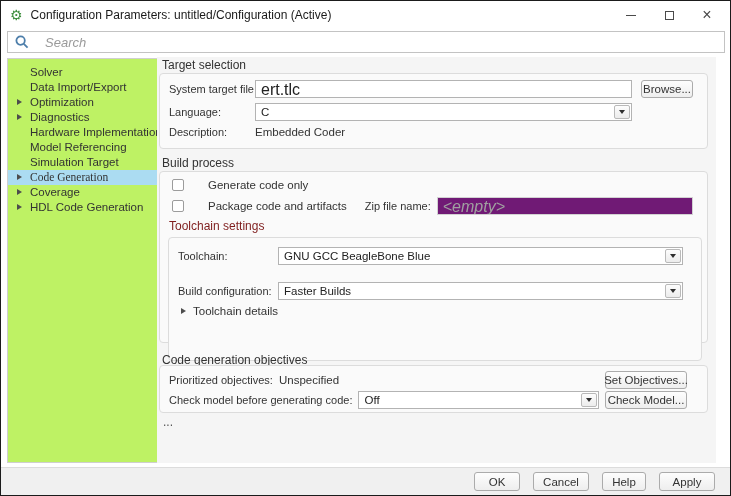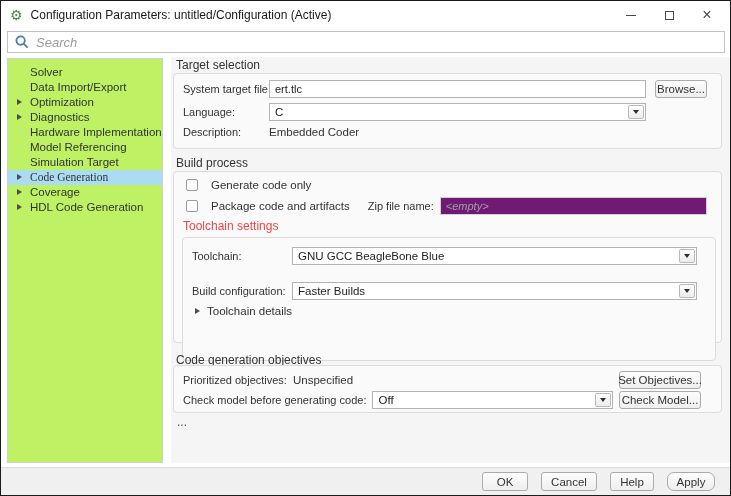--- a/index.html
+++ b/index.html
@@ -15,55 +15,55 @@
   .app-icon { margin-left:9px; font-size:14px; line-height:1; }
   .title-text { margin-left:8px; font-size:12px; color:#1a1a1a; white-space:nowrap; }
   .win-controls { margin-left:auto; display:flex; height:100%; align-items:stretch; }
   .win-btn { width:38px; display:flex; align-items:center; justify-content:center; }
   .win-btn:last-child { margin-right:4px; }
   .min-glyph { width:10px; height:1px; background:#4a4a4a; }
   .max-glyph { width:9px; height:9px; border:1px solid #4a4a4a; background:transparent; }
   .close-glyph { font-size:16px; color:#4a4a4a; line-height:1; }
   
   .searchbar { position:absolute; top:30px; left:6px; width:718px; height:22px; border:1px solid #c3c3c3; background:#fff; display:flex; align-items:center; padding:0 7px; }
-  .search-placeholder { font-style:italic; color:#9a9a9a; font-size:13px; margin-left:7px; }
+  .search-placeholder { font-style:italic; color:#9a9a9a; font-size:13px; margin-left:16px; }
   
   .sidebar { position:absolute; top:57px; left:6px; width:156px; height:405px; background:#bef264; border:1px solid #cfcfcf; padding-top:6px; }
   .tree-item { position:relative; height:15px; line-height:15px; padding-left:22px; font-size:11.5px; color:#333; white-space:nowrap; cursor:default; }
   .tree-item.selected { background:#abdcf2;font-family:Liberation Serif, serif; }
   .tree-arrow { position:absolute; left:9px; top:4px; width:0; height:0; border-top:3.5px solid transparent; border-bottom:3.5px solid transparent; border-left:5px solid #4d4d4d; }
   
-  .main { position:absolute; top:56px; left:170px; width:559px; height:406px; background:#f5f5f5; }
+  .main { position:absolute; top:56px; left:156px; width:559px; height:406px; background:#f5f5f5; }
   .section-heading { position:absolute; left:5px; font-size:12px; color:#333; }
   .groupbox { position:absolute; left:2px; width:549px; border:1px solid #dcdcdc; border-radius:4px; background:#fafafa; }
   #box-target { top:16px; height:76px; padding:6px 14px 0 9px; }
   #box-build  { top:114px; height:172px; padding:5px 14px 0 12px; }
   #box-objectives { top:308px; height:48px; padding:5px 20px 0 9px; }
   .frow { display:flex; align-items:center; }
   .flabel { flex:none; font-size:11px; color:#333; white-space:nowrap; }
   .lbl-col { width:86px; }
-  .text-input { height:18px; border:1px solid #b3b3b3; background:#fff; font-size:11px; color:#222; padding:0 5px; display:flex; align-items:center; overflow:hidden; white-space:nowrap; }
+  .text-input { height:18px; border:1px solid #b3b3b3; background:#fff; font-size:16px; color:#222; padding:0 5px; display:flex; overflow:hidden; white-space:nowrap; }
   .text-input.disabled { background:#701a75; border-color:#d2d2d2; color:#a0a0a0; font-style:italic; }
   .dropdown { position:relative; height:18px; border:1px solid #b3b3b3; background:#fff; display:flex; align-items:center; padding:0 22px 0 5px; font-size:11.5px; color:#222; overflow:hidden; white-space:nowrap; }
   .dd-btn { position:absolute; right:1px; top:1px; width:16px; height:14px; background:linear-gradient(#fdfdfd,#ececec); border:1px solid #b9b9b9; border-radius:2px; display:flex; align-items:center; justify-content:center; }
   .dd-arrow { width:0; height:0; border-left:3.5px solid transparent; border-right:3.5px solid transparent; border-top:4px solid #2e2e2e; }
   .btn { height:18px; background:linear-gradient(#fdfdfd,#eeeeee); border:1px solid #ababab; border-radius:3px; font-size:11.5px; color:#333; display:flex; align-items:center; justify-content:center; padding:0 8px; white-space:nowrap; cursor:default; }
   .checkbox { width:12px; height:12px; border:1px solid #9c9c9c; background:#fff; border-radius:2px; flex:none; }
-  .check-label { margin-left:13px; font-size:11.5px; }
-  .sub-heading { font-size:12px; color:#ef4444; margin:4px 0 4px -3px; }
+  .check-label { margin-left:24px; font-size:11.5px; }
+  .sub-heading { font-size:12px; color:#7f1d1d; margin:4px 0 4px -3px; }
   .innerbox { margin-left:-4px; width:534px; height:124px; border:1px solid #dcdcdc; border-radius:4px; background:#fafafa; padding:9px 18px 0 9px; }
   .lbl-col2 { width:100px; }
   .expander { display:flex; align-items:center; }
   .expander .tree-arrow-inline { width:0; height:0; border-top:3.5px solid transparent; border-bottom:3.5px solid transparent; border-left:5px solid #4d4d4d; margin-left:3px; }
   .expander span.exp-label { margin-left:7px; font-size:11.5px; }
   .more-text { position:absolute; left:6px; top:358px; font-size:12px; color:#555; }
   
   .footer { position:absolute; left:0; right:0; bottom:0; height:28px; background:#f0f0f0; border-top:1px solid #dcdcdc; display:flex; align-items:center; justify-content:flex-end; padding-right:15px; gap:13px; }
   .footer .btn { height:19px; }
-  .w-ok { width:46px; } .w-cancel { width:56px; } .w-help { width:44px; } .w-apply { width:48px;border-radius:7px; }
+  .w-ok { width:46px; } .w-cancel { width:56px; } .w-help { width:44px; } .w-apply { width:56px; }
   .spacer-flex { flex:1; }
   .spacer-60 { flex:none; width:61px; }
   .mb5 { margin-bottom:5px; } .mb4 { margin-bottom:4px; } .mb3 { margin-bottom:3px; } .mb17 { margin-bottom:17px; }
   .gap6 { margin-left:6px; }
   .zip-label { margin-left:18px; }
   .val-text { font-size:11.5px; color:#333; }
   .btn-col { width:82px; flex:none; }
 </style>
 </head>
 <body>

